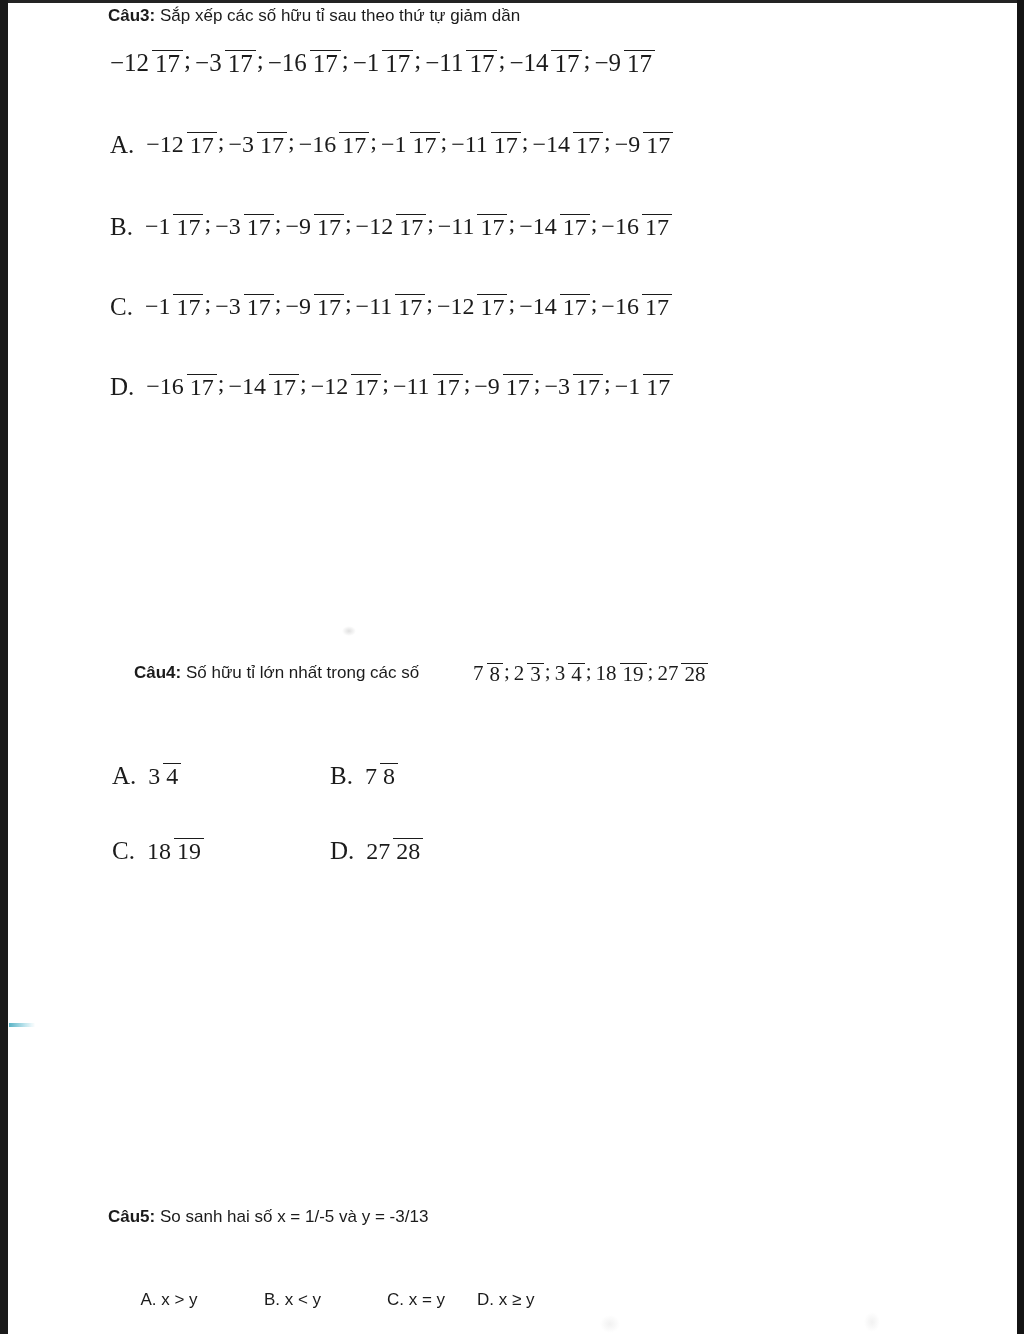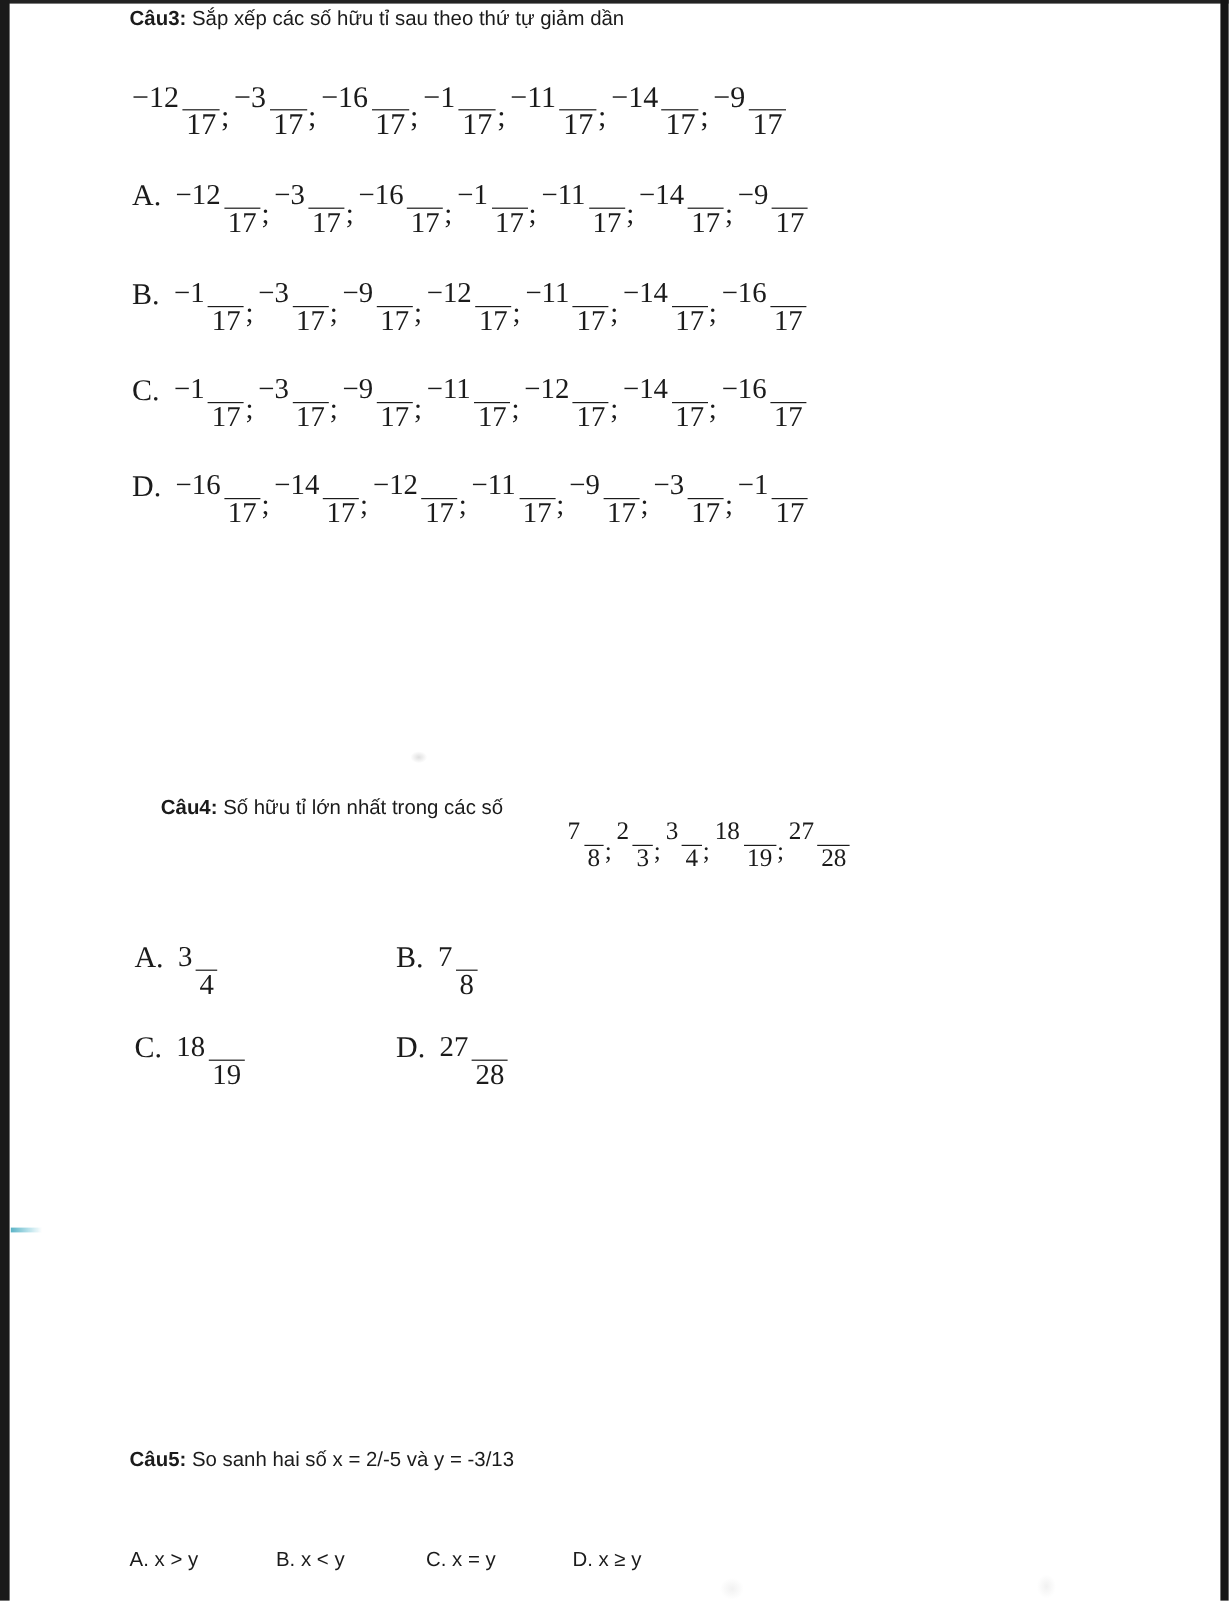--- a/index.html
+++ b/index.html
@@ -42,21 +42,21 @@
   .scan-artifact-faint2 {
     position: absolute; left: 600px; top: 1315px; width: 20px; height: 18px;
     background: radial-gradient(ellipse at center, rgba(170,170,170,.16) 0%, rgba(255,255,255,0) 70%);
   }
   .scan-artifact-faint3 {
     position: absolute; left: 864px; top: 1312px; width: 16px; height: 20px;
     background: radial-gradient(ellipse at center, rgba(170,170,170,.16) 0%, rgba(255,255,255,0) 70%);
   }
 
   
-  .q-block { position: absolute; }
+  .q-block { position: absolute; text-align: center; }
 
   .q-stem {
     font-family: "Liberation Sans", sans-serif;
     font-size: 17px;
     line-height: 20px;
     color: #1b1b1b;
     white-space: nowrap;
   }
   .q-stem b { font-weight: bold; }
 
@@ -85,21 +85,20 @@
     align-items: center;
     justify-content: center;
     font-family: "Liberation Serif", serif;
     line-height: 1.03;
     vertical-align: middle;
   }
   .frac .num { padding: 0 3px; }
   .frac .den {
     padding: 0 3px;
     border-top: 1.6px solid #1b1b1b;
-    margin-top: 45px;
   }
   .sep {
     font-family: "Liberation Serif", serif;
     align-self: flex-end;
     padding: 0 1px 1px 1px;
   }
 
   
   .size-lg .frac { font-size: 25px; }
   .size-lg .sep  { font-size: 25px; padding-bottom: 6px; }
@@ -416,21 +415,21 @@
         <span class="frac">
           <span class="num">27</span>
           <span class="den">28</span>
         </span>
       </span>
   </div>
 </div>
 
 <div class="q-block" id="cau5" style="left:108px; top:1207px;">
   <div class="q-stem">
-    <b>Câu5:</b><span> So sanh hai số x = 2/-5 và y = -3/13</span>
+    <b>Câu5:</b><span> So sanh hai số x = 1/-5 và y = -3/13</span>
   </div>
 </div>
 <div class="q-block" style="left:108px; top:1254px;margin-top:36px;">
   <div class="plain-opts">
     <span class="plain-opt" style="width:122px;">A. x &gt; y</span>
     <span class="plain-opt" style="width:125px;">B. x &lt; y</span>
     <span class="plain-opt" style="width:122px;">C. x = y</span>
     <span class="plain-opt">D. x ≥ y</span>
   </div>
 </div>

